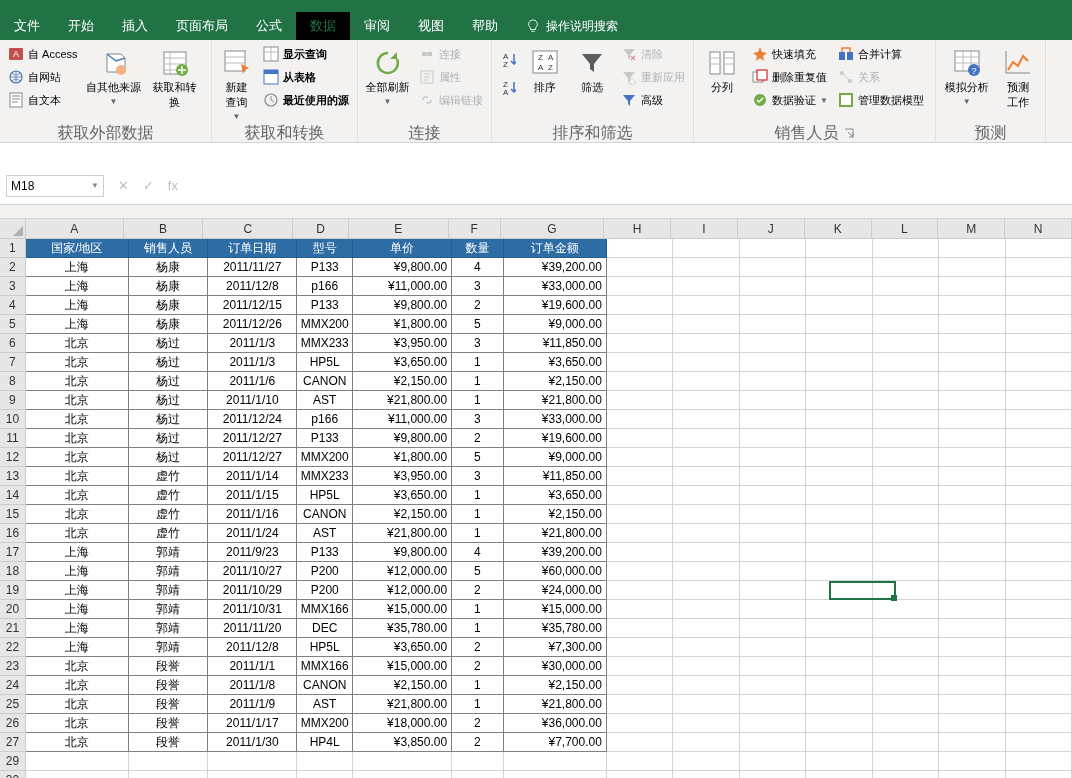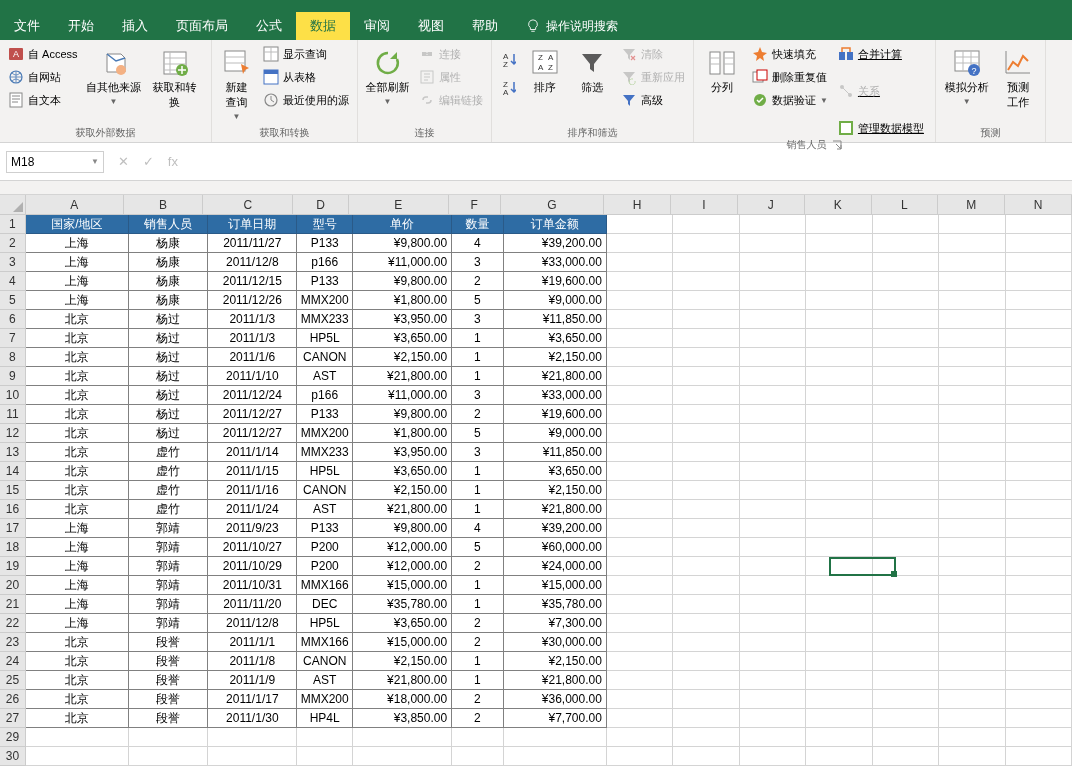--- a/index.html
+++ b/index.html
@@ -4,42 +4,42 @@
 <style>
 * { margin: 0; padding: 0; box-sizing: border-box; font-family: "Microsoft YaHei", "SimSun", Arial, sans-serif; }
 body { background: #fff; width: 1072px; height: 778px; overflow: hidden; font-size: 12px; }
 
 
 .titlebar { background: #217346; height: 12px; display: flex; align-items: flex-end; padding-left: 45px; color: #fff; }
 
 
 .tabrow { background: #217346; height: 28px; display: flex; align-items: center; color: #fff; }
 .tab { padding: 0 14px; height: 28px; display: flex; align-items: center; cursor: pointer; font-size: 13px; }
-.tab.active { background: #fde047; color: #217346; }
+.tab.active { background: #000000; color: #217346; }
 .tell-me { display: flex; align-items: center; padding-left: 14px; gap: 6px; }
 .bulb { width: 14px; height: 14px; }
 
 
 .ribbon { background: #f3f2f1; height: 103px; border-bottom: 1px solid #d4d4d4; display: flex; }
 .group { border-right: 1px solid #e1dfdd; display: flex; flex-direction: column; padding: 4px 6px 0 6px; }
 .group-body { flex: 1; display: flex; align-items: flex-start; gap: 6px; }
-.group-label { text-align: center; font-size: 10px; color: #666; height: 18px; display: flex; align-items: center; justify-content: center; gap: 4px;}
+.group-label { text-align: center; font-size: 16px; color: #666; height: 18px; display: flex; align-items: center; justify-content: center; gap: 4px;}
 .dlg-launch { width: 12px; height: 12px; }
 
 .vbtn { display: flex; flex-direction: column; align-items: center; justify-content: flex-start; width: 44px; padding-top: 4px; cursor: pointer; text-align: center; font-size: 11px; gap: 2px; }
 .vbtn .bigicon { width: 30px; height: 30px; display: flex; align-items: center; justify-content: center; }
 .vstack { display: flex; flex-direction: column; gap: 0; }
 .hitem { display: flex; align-items: center; gap: 4px; cursor: pointer; font-size: 11px; padding: 2px 2px; white-space: nowrap; }
 .hitem .smicon { width: 16px; height: 16px; display: flex; align-items: center; justify-content: center; }
 .disabled { color: #b0b0b0; }
 .disabled svg { opacity: 0.4; }
 .dd { font-size: 8px; color: #666; }
 
 
-.namebar { height: 38px; border-bottom: 1px solid #d4d4d4; display: flex; align-items: center; }
+.namebar { height: 38px; border-bottom: 1px solid #d4d4d4; display: flex; align-items: center; margin-top: 24px; }
 .namebox { width: 98px; height: 22px; border: 1px solid #cfcfcf; margin-left: 6px; padding: 0 4px; display: flex; align-items: center; background: #fff; font-size: 12px; justify-content: space-between;}
 .namebox .dd { color:#888; }
 .fbaricons { display:flex; align-items:center; gap: 14px; padding: 0 14px;}
 .fbaricons span { color:#bfbfbf; font-size: 13px;}
 .fx { color:#777; }
 .formula-input { flex:1; height: 22px; border: none; outline: none; padding: 0 4px; font-size: 12px;}
 
 
 .strip { height: 14px; background:#f3f2f1; border-bottom: 1px solid #d4d4d4;}
 
@@ -153,21 +153,21 @@
             <svg width="30" height="30">
               <rect x="3" y="3" width="20" height="20" fill="#fff" stroke="#888"></rect>
               <path d="M3 9h20M3 15h20" stroke="#bbb"></path>
               <path d="M19 16l8 4-4 2-2 4z" fill="#ed7d31"></path>
             </svg>
           </span>
         <span style="white-space:pre">新建
 查询</span>
           <span class="dd">▼</span>
       </div>
-      <div class="vstack" style="gap:3px;">
+      <div class="vstack" style="gap:3px;font-weight:bold;">
         <div class="hitem">
             <span class="smicon">
               <svg width="16" height="16">
                 <rect x="1" y="1" width="14" height="14" fill="#fff" stroke="#888"></rect>
                 <path d="M1 6h14M8 1v14" stroke="#bbb"></path>
               </svg>
             </span>
             <span>显示查询</span>
           </div>
         <div class="hitem">
@@ -344,21 +344,21 @@
             <span class="smicon">
               <svg width="16" height="16">
                 <circle cx="8" cy="8" r="6" fill="#70ad47"></circle>
                 <path d="M5 8l2 2 4-4" stroke="#fff" fill="none" stroke-width="1.5"></path>
               </svg>
             </span>
             <span>数据验证</span> 
             <span class="dd">▼</span>
           </div>
       </div>
-      <div class="vstack" style="gap:17px;text-decoration:underline;">
+      <div class="vstack" style="gap:3px;">
         <div class="hitem">
             <span class="smicon">
               <svg width="16" height="16">
                 <rect x="1" y="6" width="6" height="8" fill="#4472c4"></rect>
                 <rect x="9" y="6" width="6" height="8" fill="#4472c4"></rect>
                 <path d="M4 6V2h8v4" stroke="#ed7d31" fill="none" stroke-width="1.5"></path>
               </svg>
             </span>
             <span>合并计算</span>
           </div>

